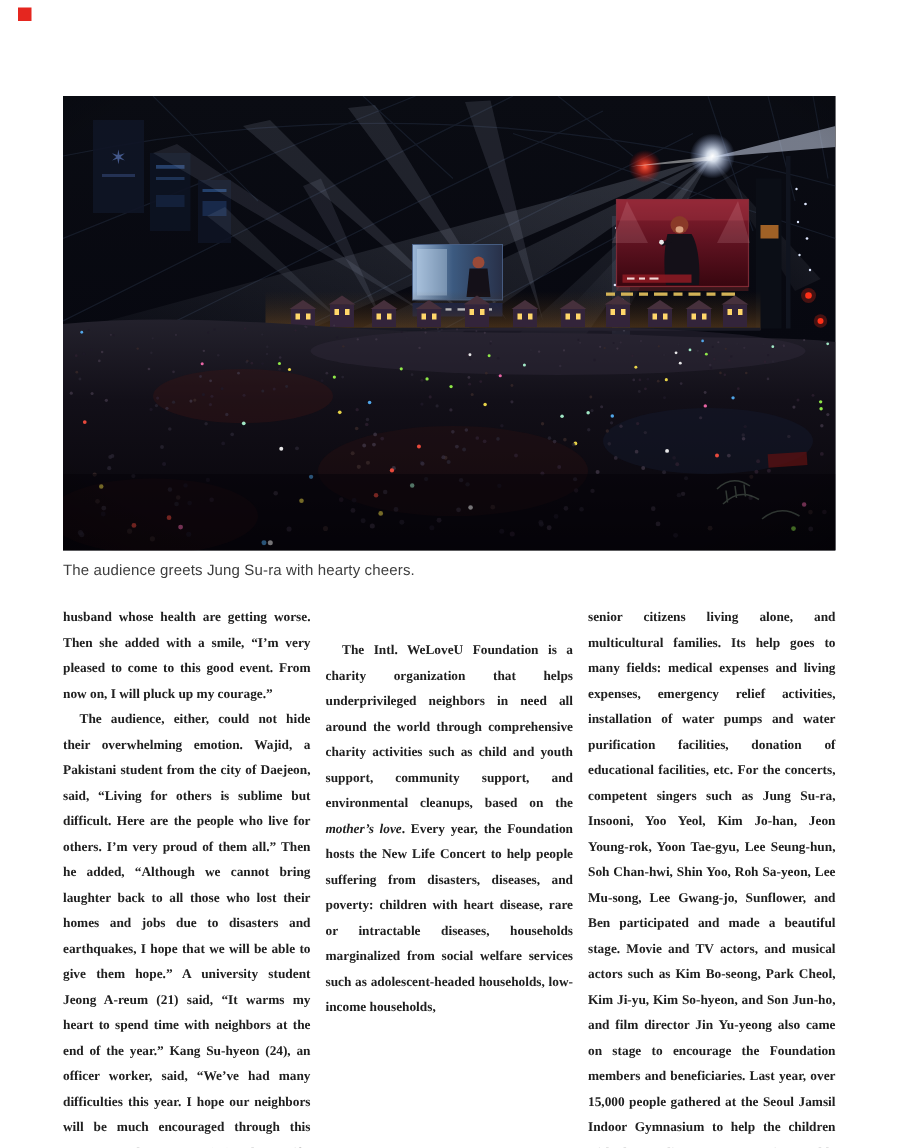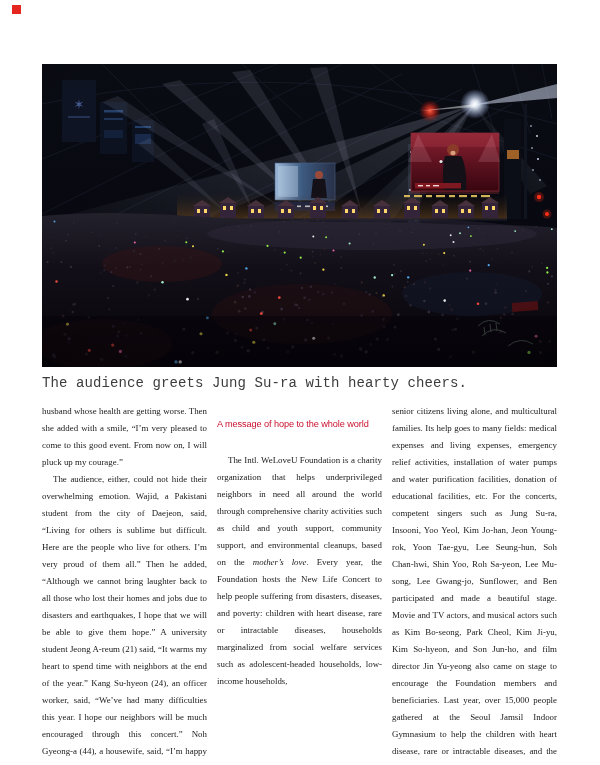--- a/index.html
+++ b/index.html
@@ -9,31 +9,31 @@
   }
   .page-marker{
     position:absolute;left:12px;top:5px;width:9px;height:9px;background:#e5261f;
   }
   .photo-figure{
     position:absolute;left:42px;top:64px;width:515px;height:303px;overflow:hidden;background:#06070c;
   }
   .photo-figure svg{display:block;width:100%;height:100%;}
   .caption{
     position:absolute;left:42px;top:375px;width:515px;
-    font-family:Liberation Mono, monospace;font-size:14px;color:#3d3d3d;letter-spacing:.1px;
+    font-family:Liberation Sans, sans-serif;font-size:10px;color:#3d3d3d;letter-spacing:.1px;
   }
   .columns{
     position:absolute;left:42px;top:403px;width:515px;display:flex;gap:10px;
   }
   .col{
     width:165px;flex:0 0 165px;
     font-family:"Liberation Serif",serif;font-size:8.9px;line-height:17px;
     text-align:justify;color:#202020;
   }
-  .col p{margin:0;}
+  .col p{margin:0;font-weight:bold;}
   .indent{text-indent:11px;}
   .ital{font-style:italic;}
   .subhead{
     font-family:"Liberation Sans",sans-serif;font-size:9.2px;line-height:12px;
     margin:15px 0 0 0 !important;text-align:left;white-space:nowrap;letter-spacing:-.1px;
   }
   .after-head{margin-top:22px !important;}
 </style>
 </head>
 <body>
@@ -615,19 +615,18 @@
 </figure>
 
 <div class="caption">The audience greets Jung Su-ra with hearty cheers.</div>
 
 <div class="columns">
   <div class="col">
     <p>husband whose health are getting worse. Then she added with a smile, “I’m very pleased to come to this good event. From now on, I will pluck up my courage.”</p>
     <p class="indent">The audience, either, could not hide their overwhelming emotion. Wajid, a Pakistani student from the city of Daejeon, said, “Living for others is sublime but difficult. Here are the people who live for others. I’m very proud of them all.” Then he added, “Although we cannot bring laughter back to all those who lost their homes and jobs due to disasters and earthquakes, I hope that we will be able to give them hope.” A university student Jeong A-reum (21) said, “It warms my heart to spend time with neighbors at the end of the year.” Kang Su-hyeon (24), an officer worker, said, “We’ve had many difficulties this year. I hope our neighbors will be much encouraged through this concert.” Noh Gyeong-a (44), a housewife, said, “I’m happy to conclude</p>
   </div>
   <div class="col">
-    <p class="subhead" style="color: rgb(201, 16, 46);">A message of hope to the whole world</p>
     <p class="indent after-head"><span>The Intl. WeLoveU Foundation is a charity organization that helps underprivileged neighbors in need all around the world through comprehensive charity activities such as child and youth support, community support, and environmental cleanups, based on the </span><span class="ital">mother’s love</span><span>. Every year, the Foundation hosts the New Life Concert to help people suffering from disasters, diseases, and poverty: children with heart disease, rare or intractable diseases, households marginalized from social welfare services such as adolescent-headed households, low-income households,</span></p>
   </div>
   <div class="col">
     <p>senior citizens living alone, and multicultural families. Its help goes to many fields: medical expenses and living expenses, emergency relief activities, installation of water pumps and water purification facilities, donation of educational facilities, etc. For the concerts, competent singers such as Jung Su-ra, Insooni, Yoo Yeol, Kim Jo-han, Jeon Young-rok, Yoon Tae-gyu, Lee Seung-hun, Soh Chan-hwi, Shin Yoo, Roh Sa-yeon, Lee Mu-song, Lee Gwang-jo, Sunflower, and Ben participated and made a beautiful stage. Movie and TV actors, and musical actors such as Kim Bo-seong, Park Cheol, Kim Ji-yu, Kim So-hyeon, and Son Jun-ho, and film director Jin Yu-yeong also came on stage to encourage the Foundation members and beneficiaries. Last year, over 15,000 people gathered at the Seoul Jamsil Indoor Gymnasium to help the children with heart disease, rare or intractable diseases, and the families marginalized from welfare services</p>
   </div>
 </div>
 
 </body></html>

